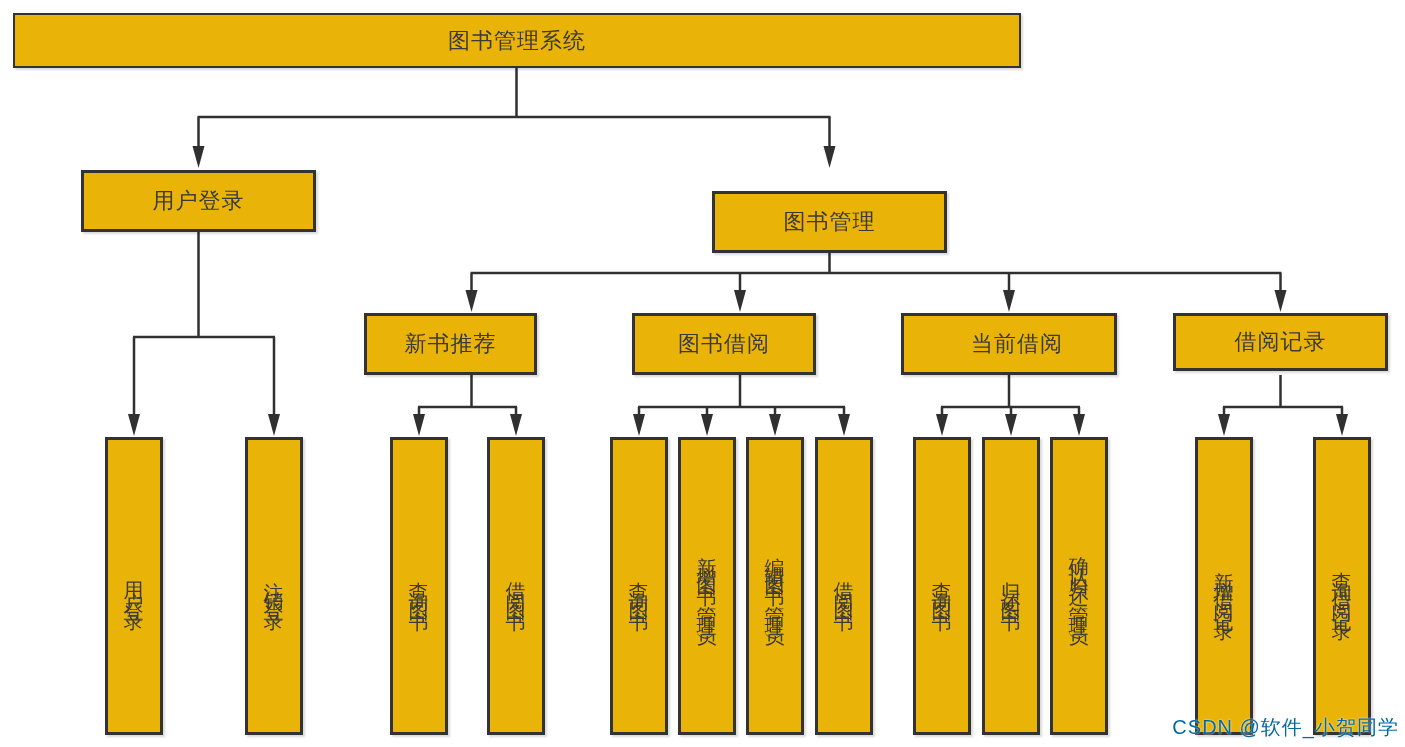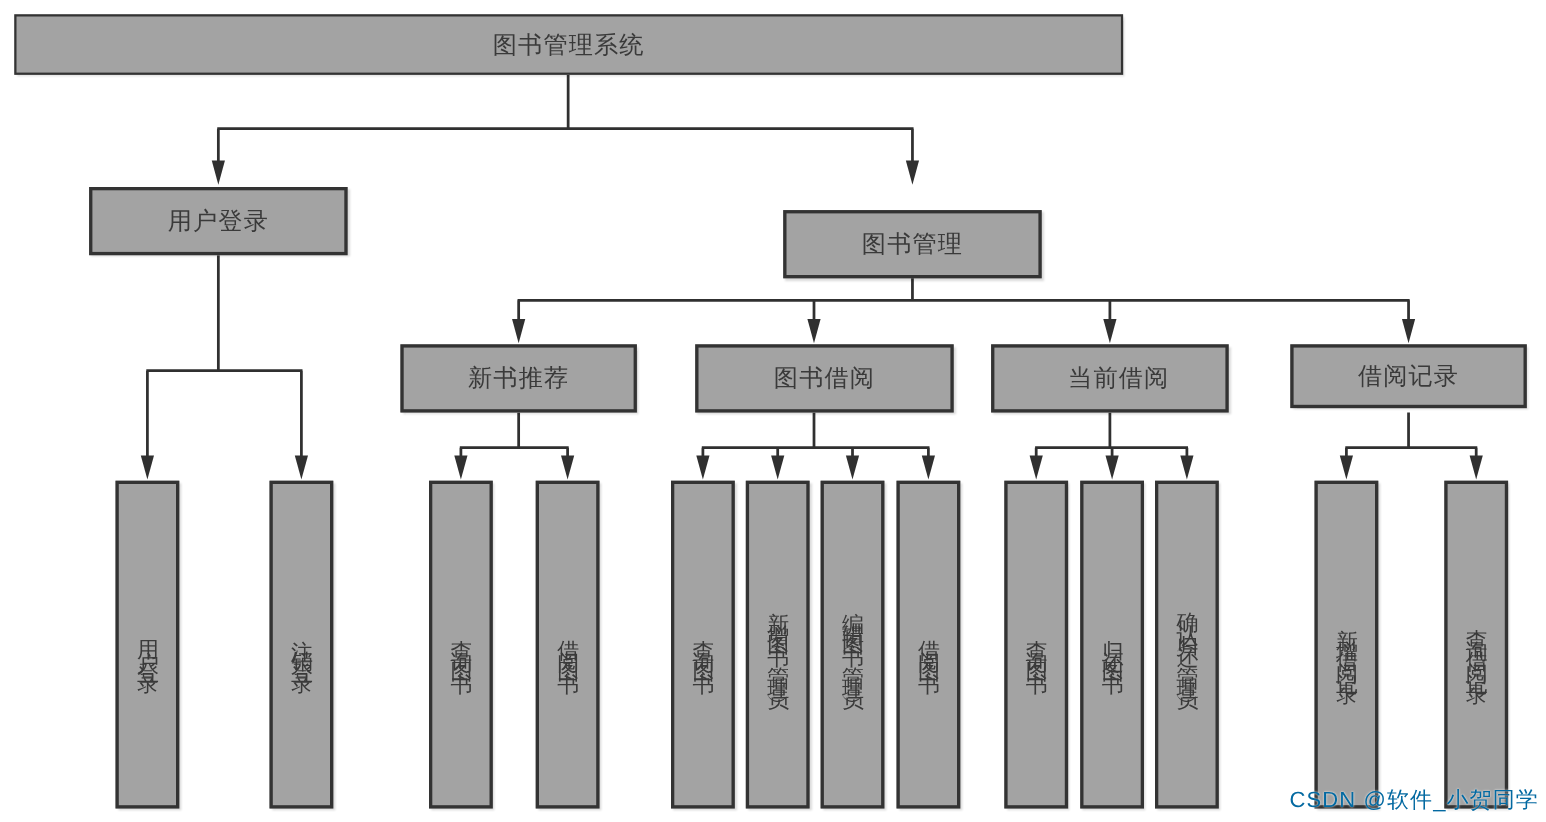--- a/index.html
+++ b/index.html
@@ -6,21 +6,21 @@
   #canvas{
     position:relative;
     width:1405px;height:747px;
     background:#ffffff;
     font-family:"Liberation Sans","DejaVu Sans",sans-serif;
     overflow:hidden;
   }
   #connectors{position:absolute;left:0;top:0;z-index:1;}
   .box{
     position:absolute;
-    background:#a3a3a3;
+    background:#eab308;
     border:3px solid #333333;
     box-sizing:border-box;
     display:flex;
     align-items:center;
     justify-content:center;
     color:#3a3a3a;
     z-index:2;
     box-shadow:2px 2px 2px rgba(0,0,0,0.15);
   }
   .hbox{font-size:22px;letter-spacing:1px;}
@@ -93,24 +93,24 @@
     <span>图书管理系统</span>
   </div>
 
   <div class="box hbox" style="left:81px;top:170px;width:235px;height:62px;">
     <span>用户登录</span>
   </div>
   <div class="box hbox" style="left:712px;top:170px;width:235px;height:62px;margin-top:21px;">
     <span>图书管理</span>
   </div>
 
-  <div class="box hbox" style="left:364px;top:313px;width:215px;height:62px;justify-content:center;">
+  <div class="box hbox" style="left:364px;top:313px;width:173px;height:62px;justify-content:center;">
     <span>新书推荐</span>
   </div>
-  <div class="box hbox" style="left:632px;top:313px;width:235px;height:62px;">
+  <div class="box hbox" style="left:632px;top:313px;width:184px;height:62px;">
     <span>图书借阅</span>
   </div>
   <div class="box hbox" style="left:901px;top:313px;width:216px;height:62px;padding-left:16px;">
     <span>当前借阅</span>
   </div>
   <div class="box hbox" style="left:1173px;top:313px;width:215px;height:58px;">
     <span>借阅记录</span>
   </div>
 
   <div class="box vbox" style="left:105px;top:437px;width:58px;height:298px;">

